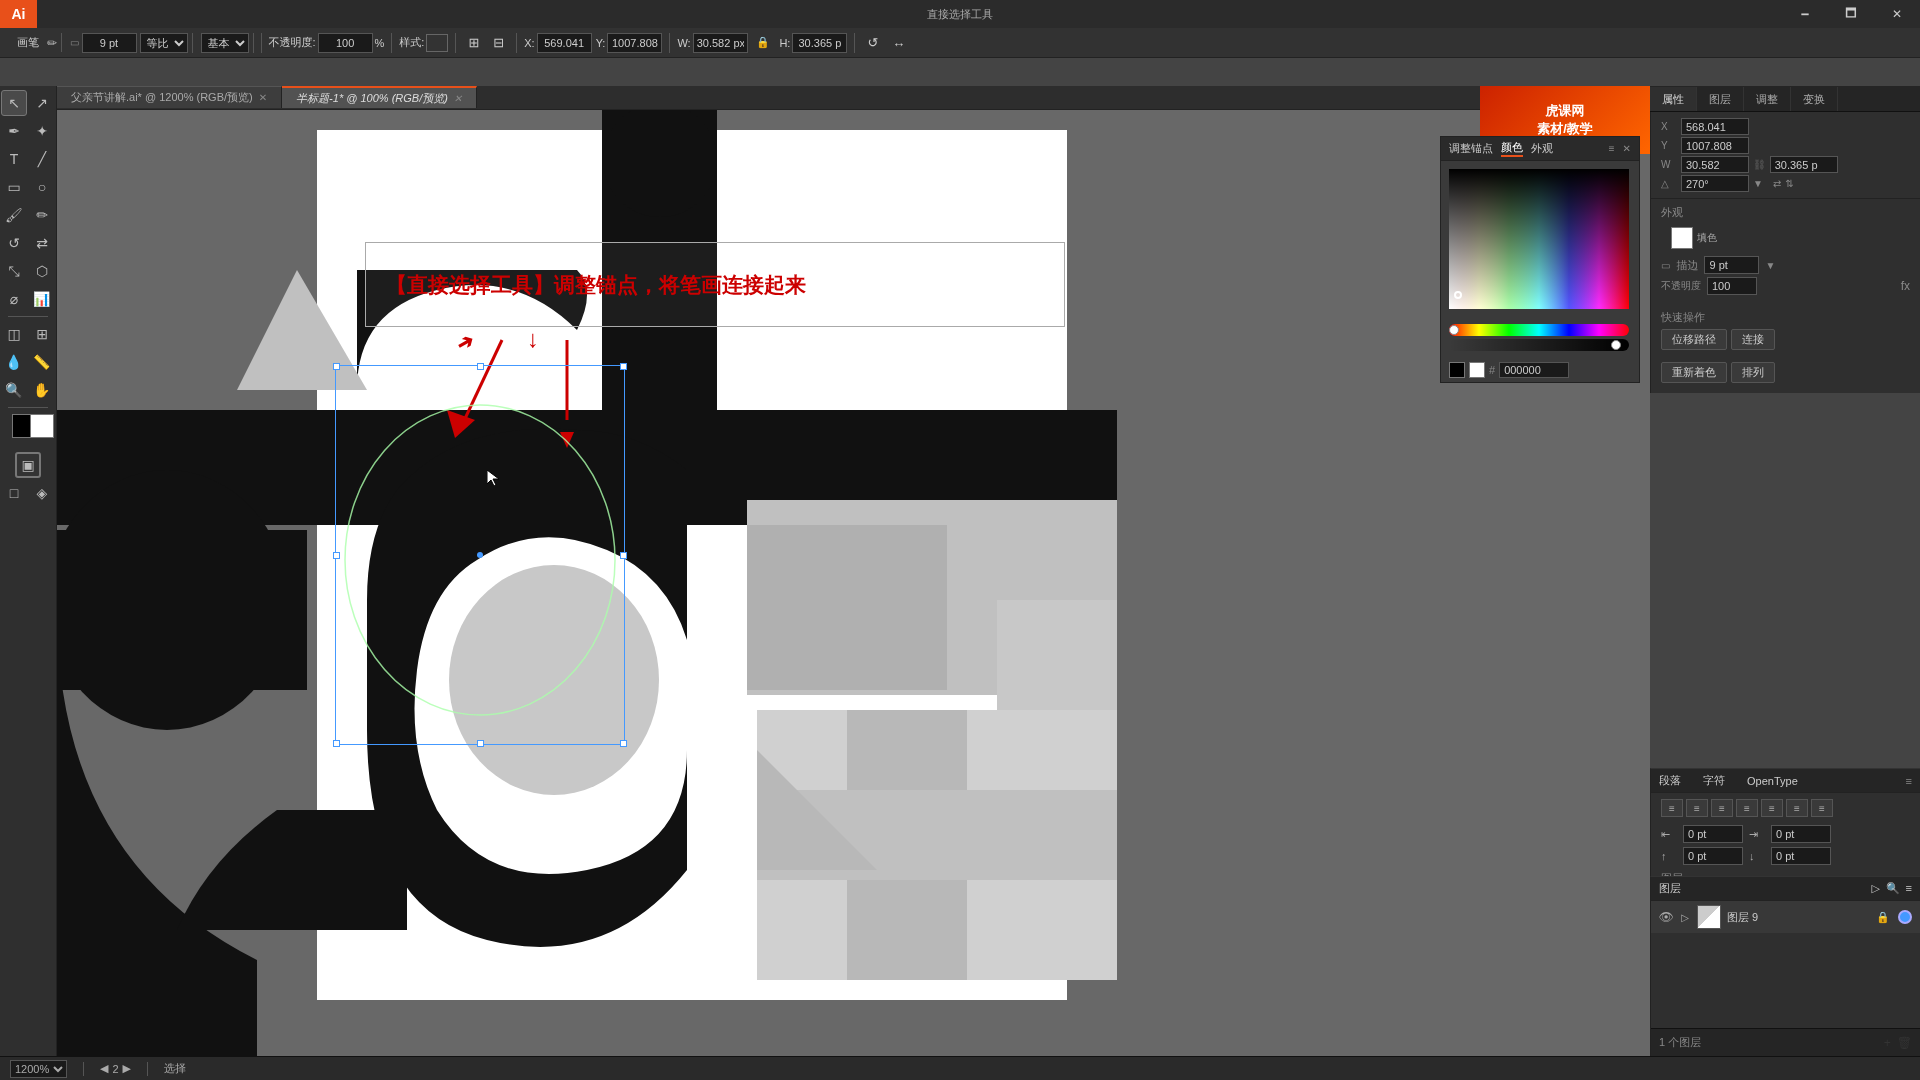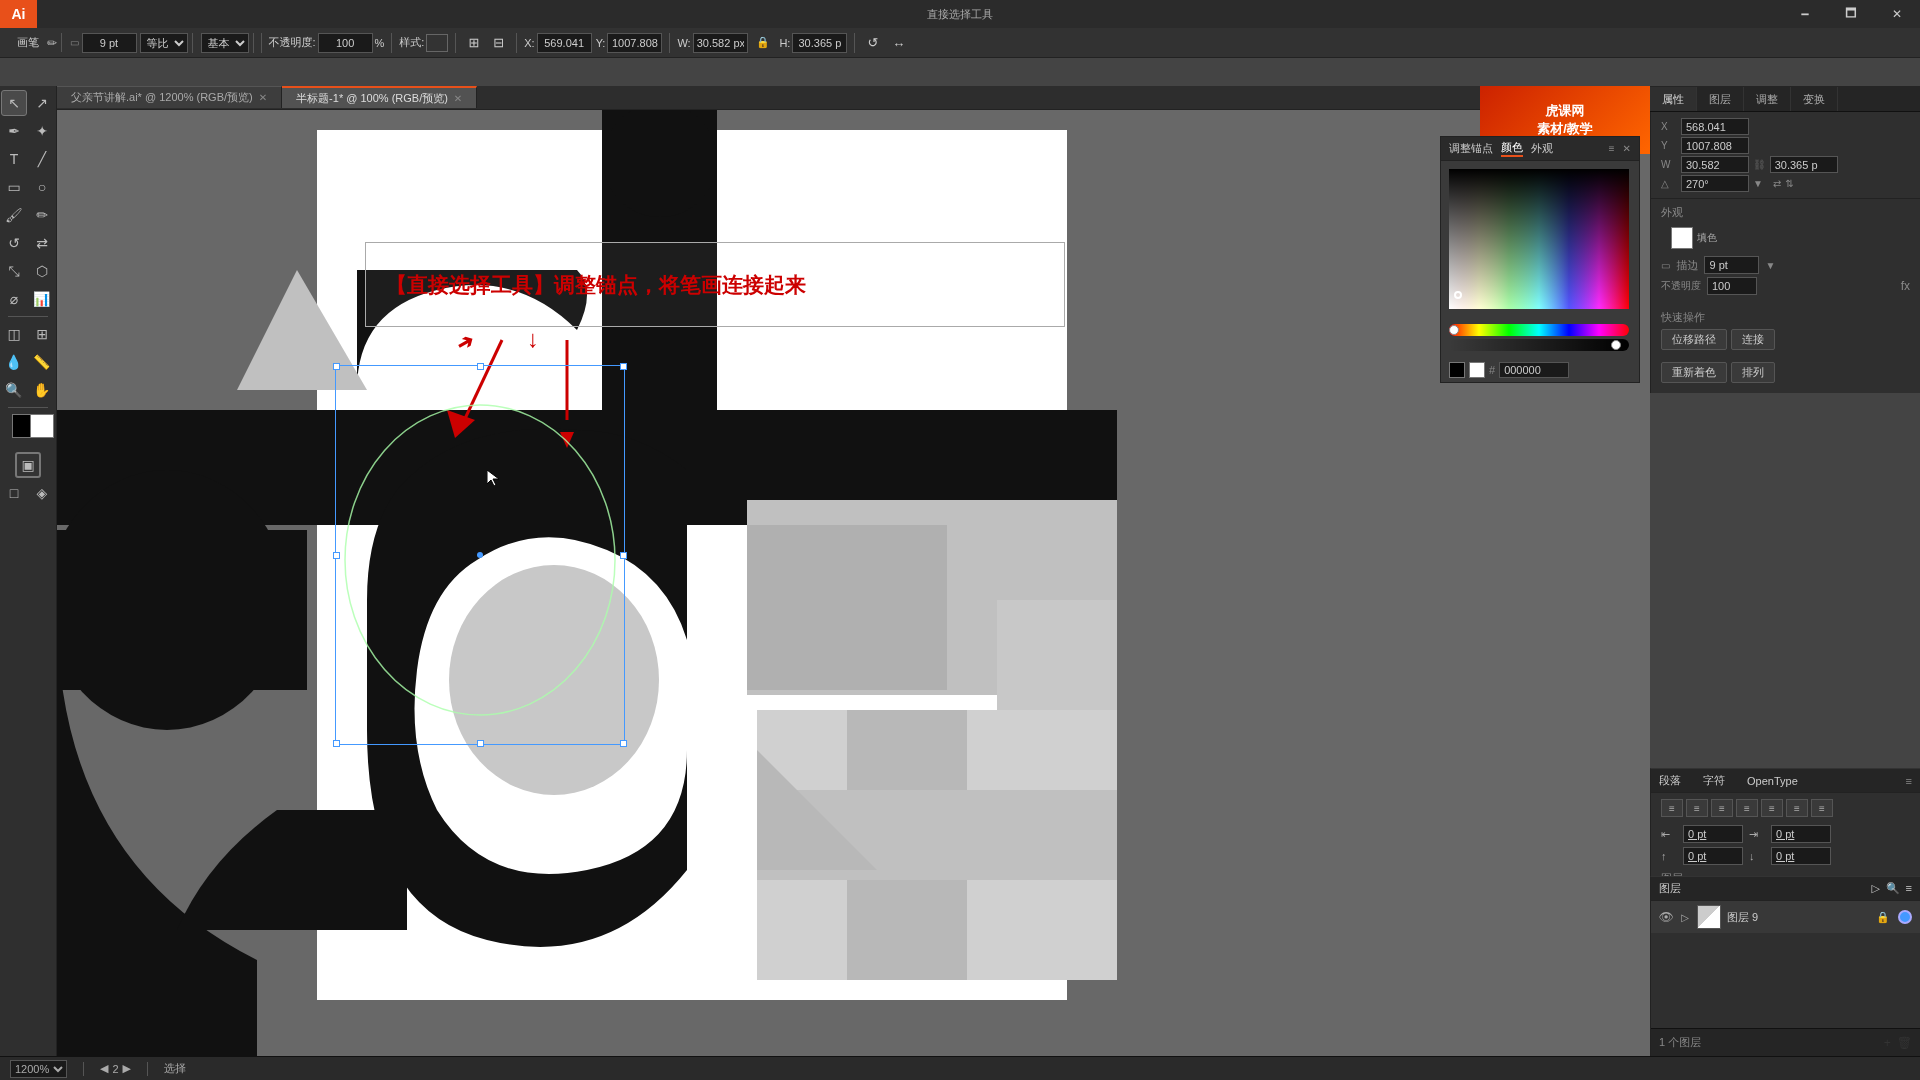--- a/index.html
+++ b/index.html
@@ -28,21 +28,21 @@
     #toolbar .input-group { display: flex; align-items: center; gap: 2px; font-size: 11px; color: #ccc; }
     #toolbar .input-group input { width: 55px; height: 20px; background: #1a1a1a; border: 1px solid #555; color: #ccc; font-size: 11px; padding: 0 3px; text-align: center; }
     #toolbar select { background: #1a1a1a; border: 1px solid #555; color: #ccc; font-size: 11px; height: 20px; padding: 0 2px; }
 
     
     #tabbar {
       position: absolute; top: 86px; left: 57px; right: 270px; height: 24px;
       background: #2d2d2d; display: flex; align-items: flex-start; border-bottom: 1px solid #222;
     }
     .tab { height: 22px; padding: 0 14px; background: #3d3d3d; color: #aaa; font-size: 11px; display: flex; align-items: center; gap: 6px; cursor: pointer; border-right: 1px solid #222; border-top: 1px solid #555; }
-    .tab.active { background: #525252; color: #ddd; border-top: 2px solid #e8501a; }
+    .tab.active { background: #525252; color: #ddd; border-top: 2px solid #e8501a; font-style: italic; }
     .tab .close-tab { color: #888; font-size: 10px; }
 
     
     #tools {
       position: absolute; top: 86px; left: 0; width: 57px; bottom: 24px;
       background: #2f2f2f; border-right: 1px solid #222; display: flex; flex-direction: column; align-items: center; padding: 4px 0; gap: 2px; overflow: hidden;
     }
     .tool-icon { width: 26px; height: 26px; display: flex; align-items: center; justify-content: center; color: #bbb; cursor: pointer; border-radius: 3px; font-size: 14px; border: 1px solid transparent; }
     .tool-icon:hover, .tool-icon.active { background: #555; border-color: #666; }
     .tool-icon.active { background: #4a4a4a; border-color: #777; }
@@ -105,21 +105,21 @@
 
     
     .quick-ops { padding: 6px 10px; }
     .quick-ops .label { color: #888; font-size: 11px; margin-bottom: 4px; }
     .quick-ops-btns { display: flex; gap: 4px; }
     .q-btn { background: #3a3a3a; border: 1px solid #555; color: #ccc; font-size: 11px; padding: 2px 10px; cursor: pointer; border-radius: 2px; }
     .align-row { display: flex; padding: 6px 10px; gap: 3px; }
     .align-btn { width: 22px; height: 18px; background: #3a3a3a; border: 1px solid #555; color: #aaa; font-size: 10px; display: flex; align-items: center; justify-content: center; cursor: pointer; }
     .spacing-row { display: flex; align-items: center; padding: 2px 10px; gap: 6px; font-size: 11px; color: #ccc; }
     .spacing-row .icon { min-width: 16px; color: #aaa; }
-    .spacing-row input { width: 60px; background: #1a1a1a; border: 1px solid #555; color: #ccc; font-size: 11px; padding: 1px 4px; height: 18px; text-decoration: underline; }
+    .spacing-row input { width: 60px; background: #1a1a1a; border: 1px solid #555; color: #ccc; font-size: 11px; padding: 1px 4px; height: 18px; }
     .layer-row { display: flex; align-items: center; padding: 4px 8px; gap: 6px; background: #383838; cursor: pointer; }
     .layer-visibility { width: 14px; height: 14px; display: flex; align-items: center; justify-content: center; color: #aaa; }
     .layer-expand { width: 12px; height: 12px; display: flex; align-items: center; justify-content: center; color: #aaa; font-size: 10px; }
     .layer-thumb { width: 24px; height: 24px; background: linear-gradient(135deg, #ccc 50%, white 50%); border: 1px solid #555; }
     .layer-name { font-size: 11px; color: #ccc; flex: 1; }
     .layer-lock { color: #888; font-size: 11px; }
 
     
     #statusbar {
       position: absolute; bottom: 0; left: 0; right: 0; height: 24px;

